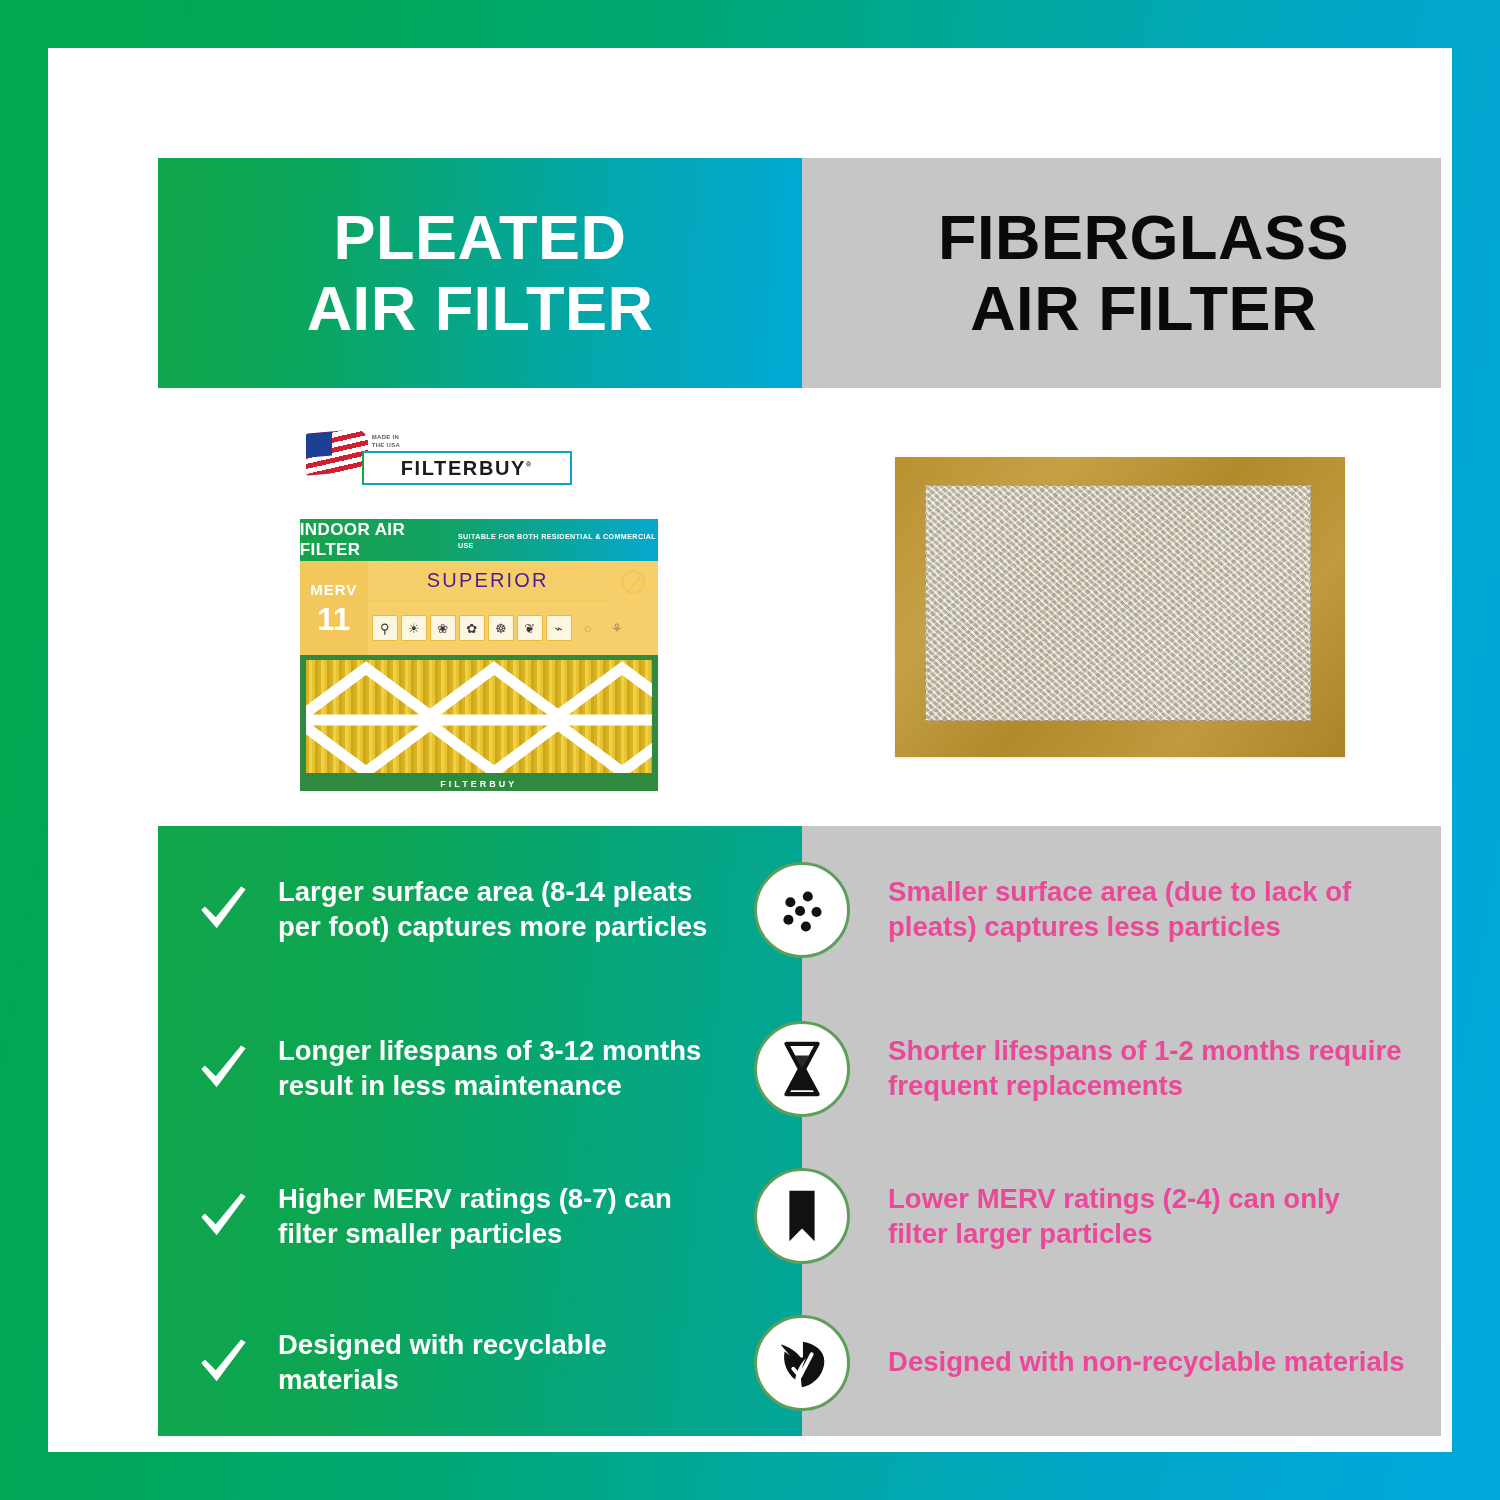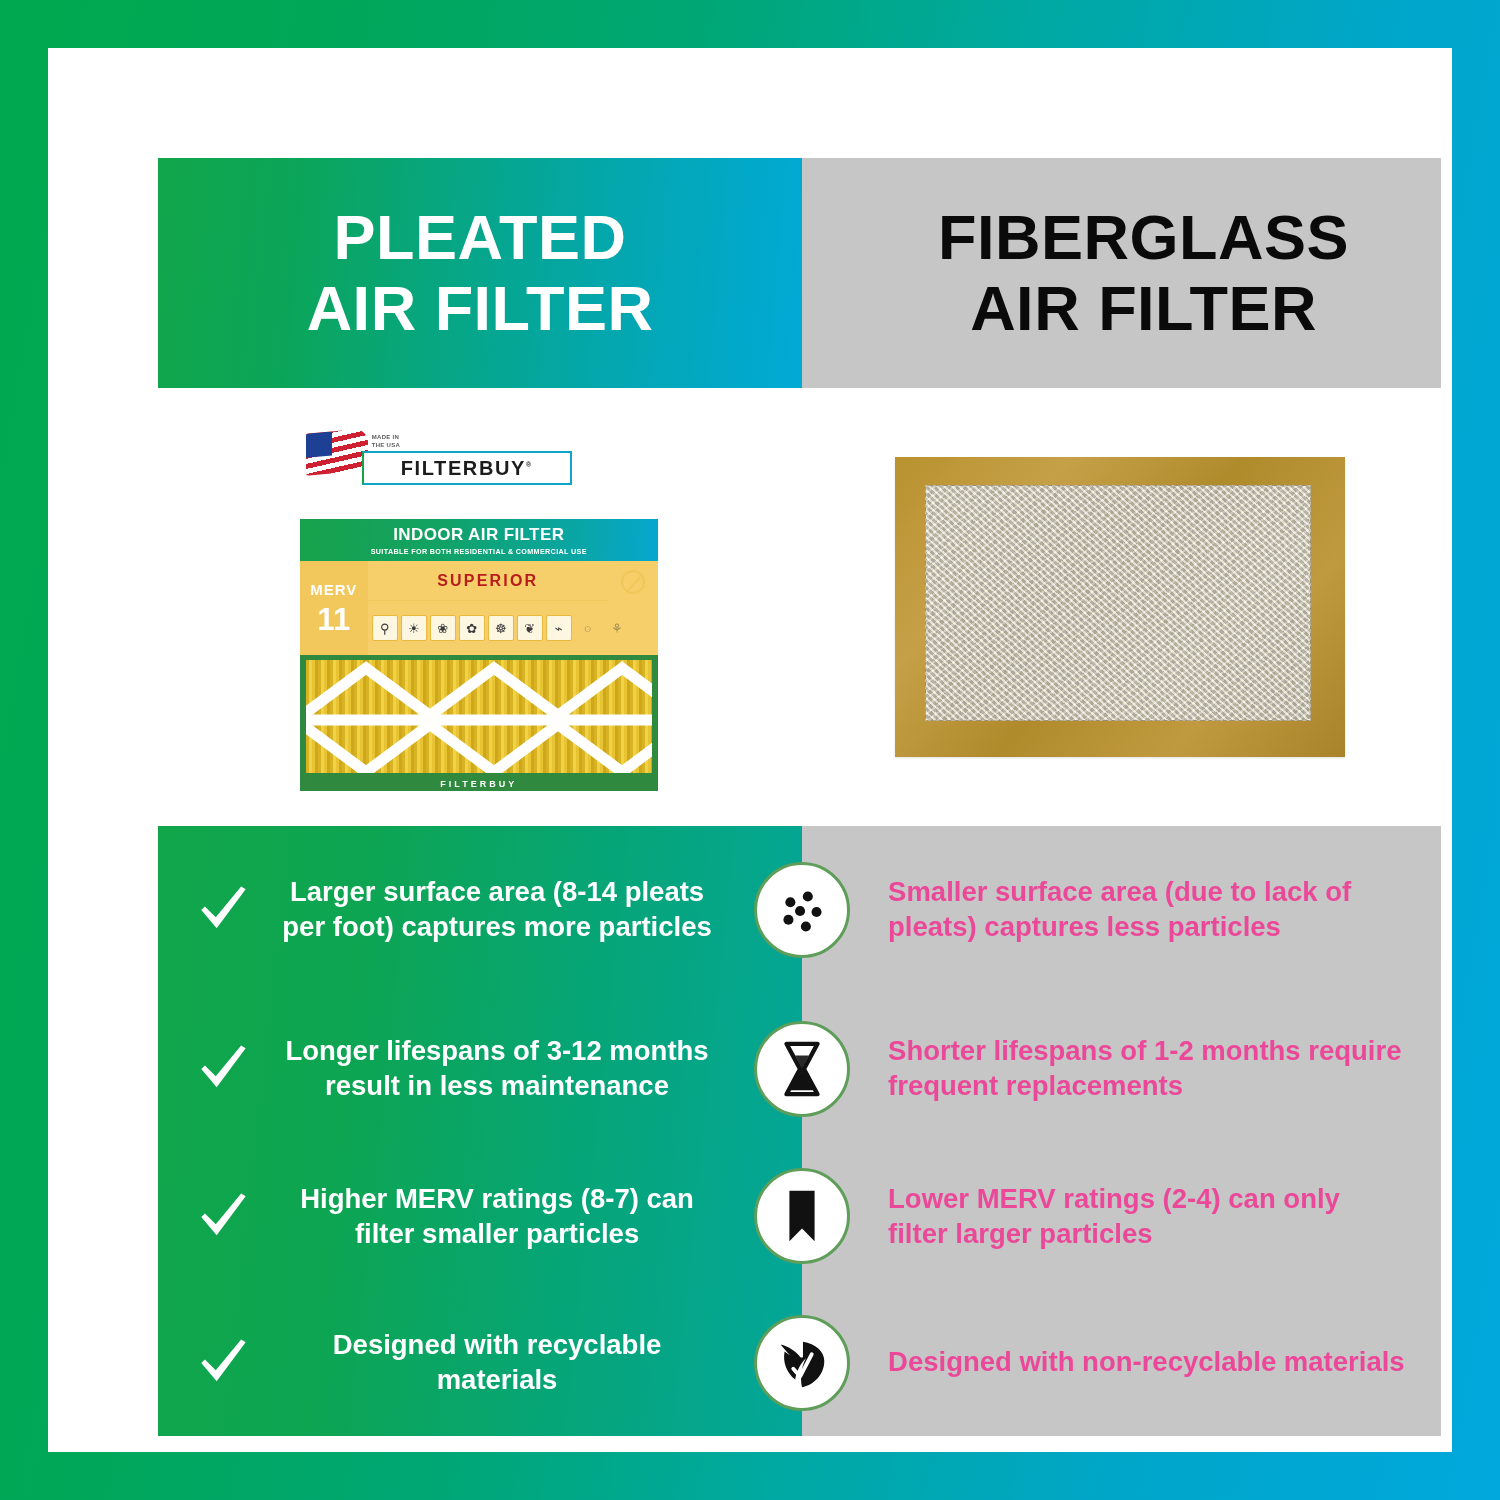--- a/index.html
+++ b/index.html
@@ -102,42 +102,42 @@
     background: #ffffff;
   }
   .fb-logo-text {
     font-size: 20px; font-weight: 800; letter-spacing: 1.6px;
     color: #1c1c1c;
   }
   .fb-logo-text sup { font-size: 7px; vertical-align: super; }
   .fb-green {
     position: absolute; left: 0; top: 96px; width: 100%; height: 42px;
     background: linear-gradient(92deg, #18a24c 0%, #12a263 38%, #0aa599 70%, #06a7cf 100%);
-    display: flex; flex-direction: column; align-items: center; justify-content: center;
+    display: flex; align-items: center; justify-content: center;
   }
   .fb-green-1 { color: #fff; font-size: 17px; font-weight: 800; letter-spacing: 0.4px; }
   .fb-green-2 { color: #fff; font-size: 7.2px; font-weight: 700; letter-spacing: 0.35px; margin-top: 2px; }
   .fb-gold {
     position: absolute; left: 0; top: 138px; width: 100%; height: 94px;
     background: #f6cf6a;
   }
   .fb-merv {
     position: absolute; left: 0; top: 0; width: 68px; height: 100%;
     background: #f2c85c;
     display: flex; flex-direction: column; align-items: center; justify-content: center;
     color: #ffffff;
   }
   .fb-merv-label { font-size: 15px; font-weight: 800; letter-spacing: 1px; }
   .fb-merv-num { font-size: 31px; font-weight: 800; line-height: 1; margin-top: 6px; }
   .fb-superior {
     position: absolute; left: 68px; top: 0; right: 50px; height: 40px;
     display: flex; align-items: center; justify-content: center;
     border-bottom: 1px solid #f0c95f;
   }
-  .fb-superior span { color: #b91c1c; font-size: 16px; font-weight: 700; letter-spacing: 2.2px; }
+  .fb-superior span { color: #4c1d95; font-size: 20px; font-weight: 400; letter-spacing: 2.2px; }
   .fb-seal {
     position: absolute; right: 6px; top: 6px; width: 38px; height: 30px;
     display: flex; align-items: center; justify-content: center;
   }
   .fb-seal-ring {
     width: 24px; height: 24px; border-radius: 50%;
     border: 2px solid #efc75a; position: relative;
   }
   .fb-seal-ring::after {
     content: ""; position: absolute; left: 50%; top: 3px;
@@ -213,21 +213,21 @@
   }
   .row-left {
     width: 50.2%; height: 100%;
     display: flex; align-items: center; padding-left: 36px; padding-right: 86px;
     gap: 26px;
   }
   .check {
     flex: 0 0 auto; width: 58px; height: 58px;
   }
   .row-left-text {
-    flex: 1; text-align: center;
+    flex: 1; text-align: left;
     color: #ffffff; font-size: 27.5px; font-weight: 700; line-height: 1.27;
   }
   .row-right {
     flex: 1; height: 100%;
     display: flex; align-items: center; padding-left: 86px; padding-right: 36px;
   }
   .row-right-text {
     flex: 1; text-align: left;
     color: #ec4899; font-size: 27.5px; font-weight: 700; line-height: 1.27;
   }

